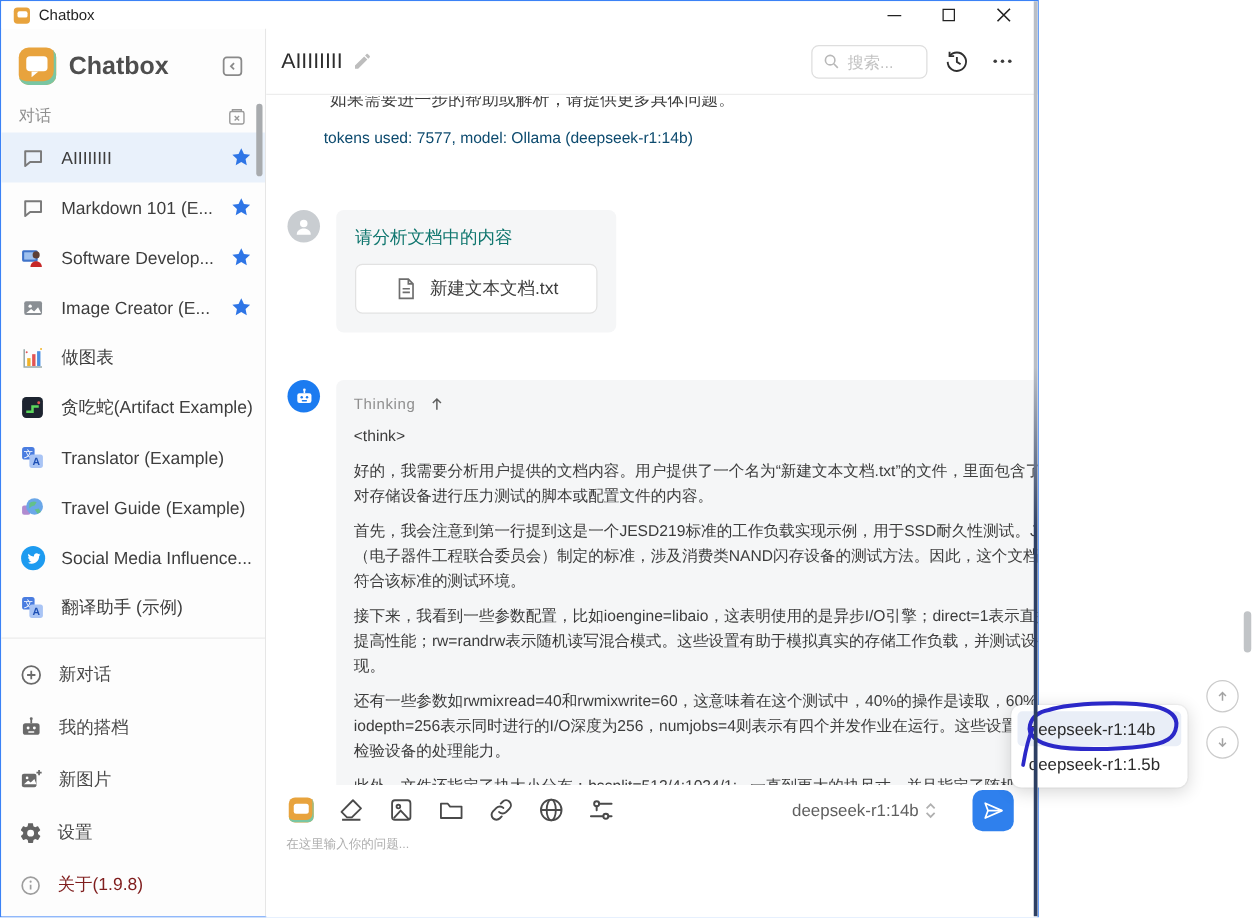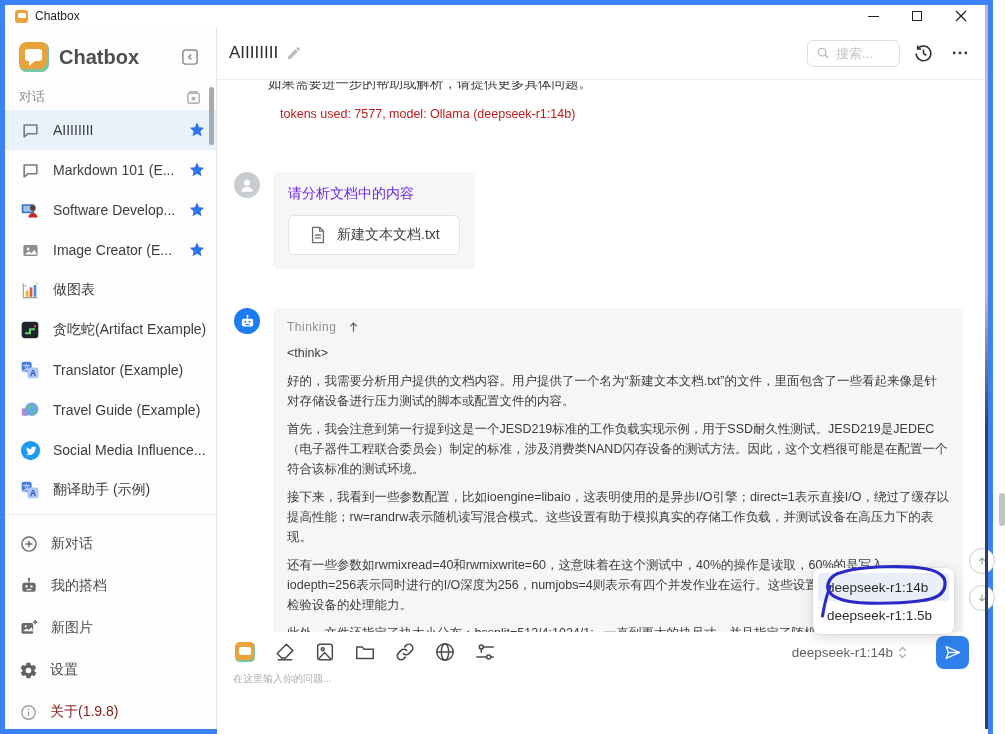--- a/index.html
+++ b/index.html
@@ -1,18 +1,18 @@
 <!DOCTYPE html>
 <html><head>
 <meta charset="utf-8">
 <style>
   * { margin:0; padding:0; box-sizing:border-box; }
   html,body { width:1005px; height:734px; }
   body { font-family:"Liberation Sans","DejaVu Sans",sans-serif; background:#fff; overflow:hidden; }
-  .window { position:relative; width:993px; height:734px; background:#fff; border:5px solid #3b82f6; }
+  .window { position:relative; width:831px; height:734px; background:#fff; border:1px solid #3b82f6; }
   .window-edge { position:absolute; right:0; top:0; width:3px; height:100%; background:linear-gradient(#b9bec6 0%,#b9bec6 40%,#2d3f63 58%,#2d3f63 100%); z-index:50; }
 
   
   .titlebar { height:22px; display:flex; align-items:center; padding:0 10px; background:#fff; }
   .titlebar .app-ico { width:13px; height:13px; border-radius:3px; background:#e8a33d; position:relative; margin-right:7px; }
   .titlebar .app-ico::after { content:""; position:absolute; left:2.5px; top:3px; width:8px; height:5.5px; background:#fff; border-radius:1.5px; }
   .titlebar .t-title { font-size:12px; color:#1f1f1f; }
   .titlebar .spacer { flex:1; }
   .winbtn { width:34px; height:20px; display:flex; align-items:center; justify-content:center; margin-left:10px; }
   .glyph-min { width:11px; height:0; border-top:1.4px solid #222; }
@@ -52,28 +52,28 @@
   .m-spacer { flex:1; }
   .searchbox { width:93px; height:27px; border:1px solid #dedede; border-radius:6px; display:flex; align-items:center; padding:0 8px; gap:6px; }
   .searchbox input { border:none; outline:none; width:55px; font-size:13px; color:#555; background:transparent; }
   .searchbox input::placeholder { color:#c2c2c2; }
   .hbtn { width:28px; height:28px; display:flex; align-items:center; justify-content:center; margin-left:9px; }
 
   
   .chat { position:absolute; top:53px; left:0; right:0; height:552px; overflow:hidden; background:#fff; }
   .tail-clip { position:absolute; top:1px; left:51px; height:17px; overflow:hidden; }
   .tail-clip .inner { margin-top:-6px; font-size:13.5px; color:#3c3c3c; white-space:nowrap; }
-  .meta { position:absolute; top:27px; left:63px; font-size:12.5px; color:#b91c1c; }
+  .meta { position:absolute; top:27px; left:46px; font-size:12.5px; color:#0c4a6e; }
   .msg-row { position:absolute; display:flex; align-items:flex-start; }
   .avatar { width:26px; height:26px; border-radius:50%; flex:none; display:flex; align-items:center; justify-content:center; }
   .avatar.user { background:#c9cdd1; }
   .avatar.bot { background:#1b7bf0; }
   .user-bubble { margin-left:13px; background:#f5f6f7; border-radius:6px; padding:13px 15px 15px 15px; }
-  .user-bubble .u-text { font-size:14px; color:#6d28d9; }
-  .file-chip { margin-top:12px; background:#fff; border:1px solid #e2e2e2; border-radius:6px; padding:9px 19px; display:flex; align-items:center; gap:9px; }
+  .user-bubble .u-text { font-size:14px; color:#0f766e; }
+  .file-chip { margin-top:12px; background:#fff; border:1px solid #e2e2e2; border-radius:6px; padding:9px 30px; display:flex; align-items:center; gap:9px; }
   .file-chip .f-name { font-size:14px; color:#3d3d3d; }
   .think-box { margin-left:13px; width:690px; background:#f5f6f7; border-radius:6px; padding:12px 14px 14px 14px; }
   .think-head { display:flex; align-items:center; gap:11px; }
   .think-head .th-label { font-size:12px; color:#8f8f8f; letter-spacing:.5px; }
   .think-body { margin-top:9px; font-size:12.5px; line-height:20px; color:#3c3c3c; }
   .think-body p { margin-top:8px; }
   .think-body p.first { margin-top:0; }
 
   
   .popup { position:absolute; left:596px; top:541px; width:141px; background:#fff; border-radius:8px; box-shadow:0 3px 14px rgba(0,0,0,.16), 0 0 0 1px rgba(0,0,0,.03); padding:5px; z-index:30; }

